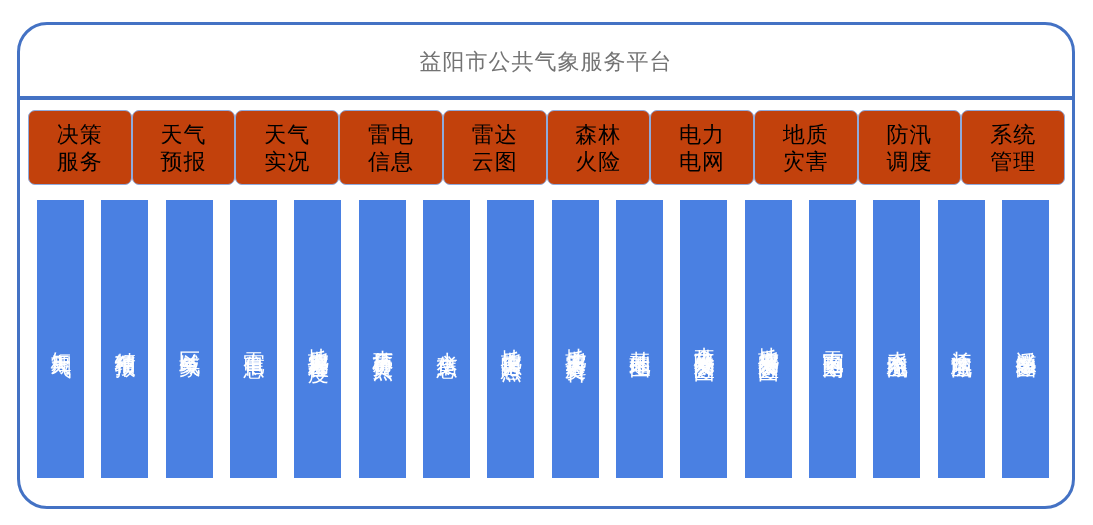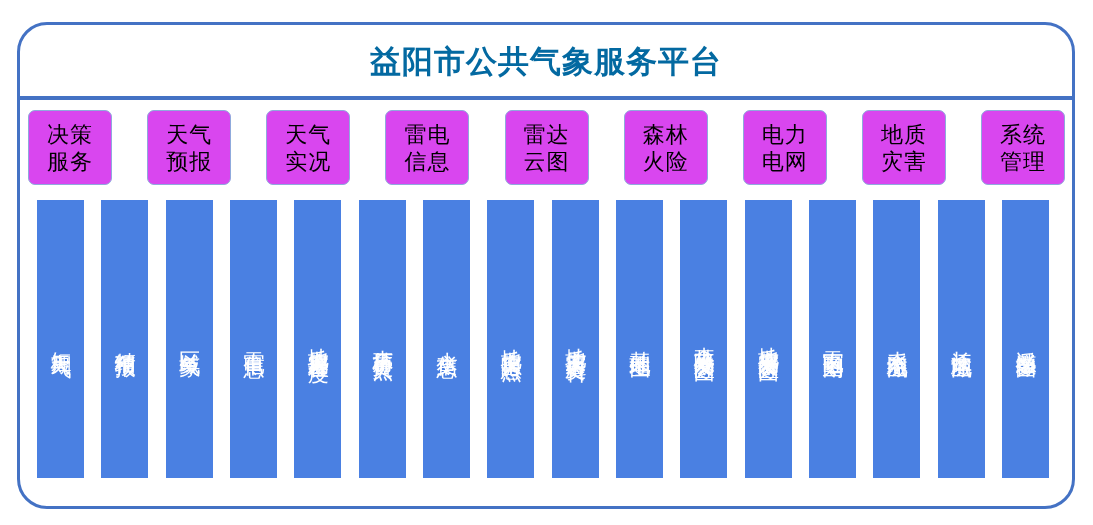--- a/index.html
+++ b/index.html
@@ -40,27 +40,26 @@
     position: absolute;
     left: 20px;
     top: 25px;
     width: 1052px;
     height: 73px;
     display: flex;
     align-items: center;
     justify-content: center;
   }
   .title-text {
-    font-size: 31px;
+    font-size: 22px;
     line-height: 1;
-    color: #0369a1;
+    color: #737373;
     letter-spacing: 1px;
     white-space: nowrap;
     font-family: "DejaVu Sans", "Liberation Sans", sans-serif;
-    font-weight: bold;
   }
 
   
   .title-divider {
     position: absolute;
     left: 18px;
     top: 96px;
     width: 1056px;
     height: 4px;
     background: #4472c4;
@@ -73,24 +72,24 @@
     top: 110px;
     width: 1037px;
     height: 75px;
     display: flex;
     flex-direction: row;
     justify-content: space-between;
     align-items: stretch;
   }
   .menu-item {
     box-sizing: border-box;
-    width: 84px;
+    width: 106px;
     border: 1px solid #8faadc;
     border-radius: 7px;
-    background: #d946ef;
+    background: #c2410c;
     display: flex;
     flex-direction: column;
     align-items: center;
     justify-content: center;
     cursor: pointer;
   }
   .menu-item .line {
     font-size: 22px;
     line-height: 27px;
     color: #000000;
@@ -178,20 +177,24 @@
     <div class="menu-item">
       <span class="line">电力</span>
       <span class="line">电网</span>
     </div>
 
     <div class="menu-item">
       <span class="line">地质</span>
       <span class="line">灾害</span>
     </div>
 
+    <div class="menu-item">
+      <span class="line">防汛</span>
+      <span class="line">调度</span>
+    </div>
 
 
     <div class="menu-item">
       <span class="line">系统</span>
       <span class="line">管理</span>
     </div>
 
   </div>
 
   <div class="bars-row">

